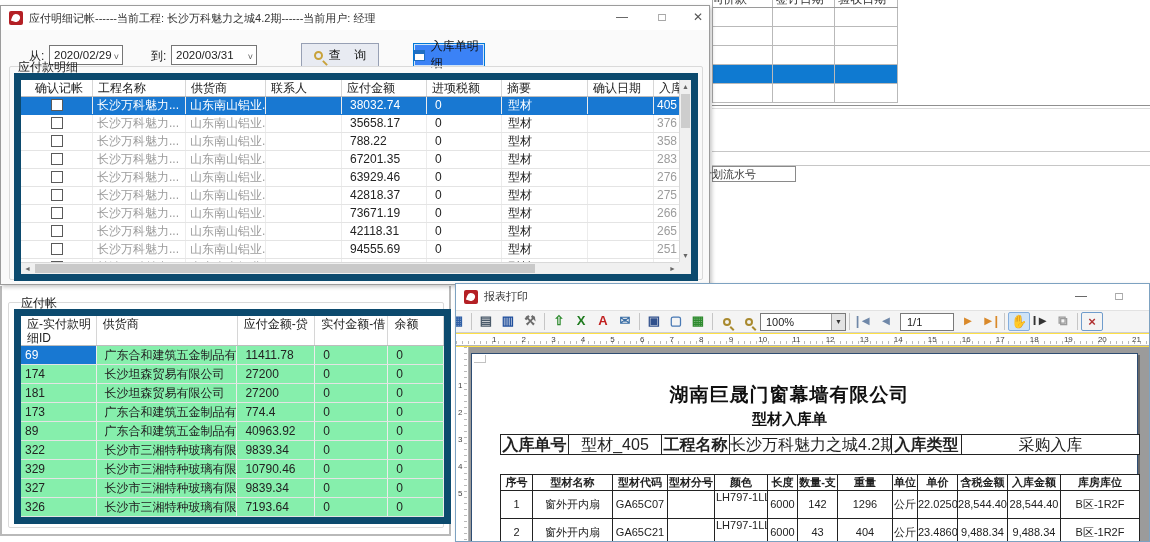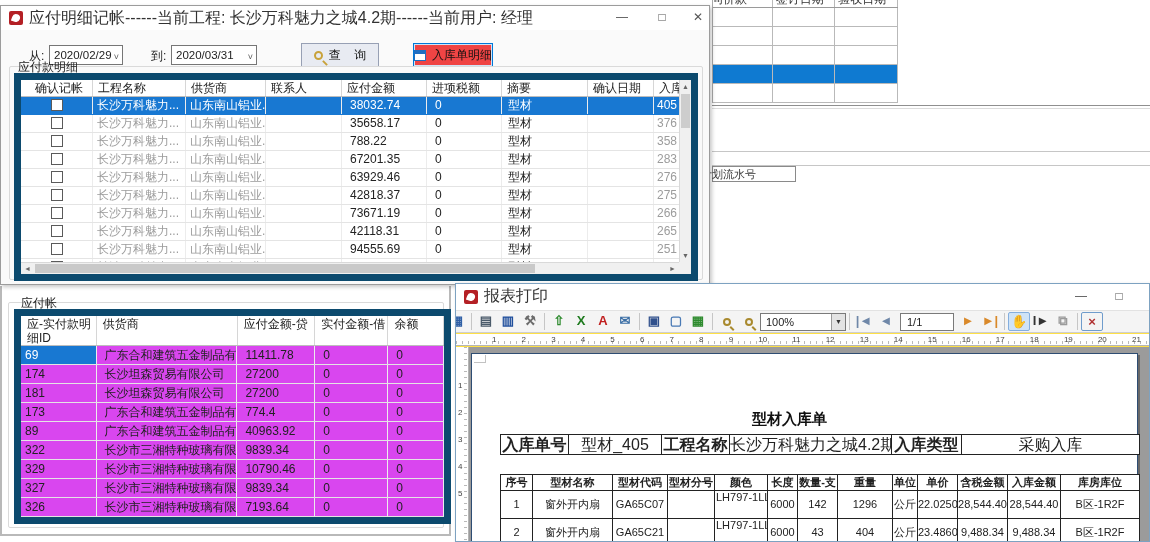--- a/index.html
+++ b/index.html
@@ -19,32 +19,32 @@
   .planbox{position:absolute;left:712px;top:166px;width:84px;height:16px;border:1px solid #8a8a8a;font-size:11px;line-height:14px;text-indent:-12px;color:#333;z-index:1;background:#fff;white-space:nowrap;}
 
   
   .bgleft{position:absolute;left:0;top:286px;width:451px;height:250px;background:#fff;border-left:2px solid #b9b9b9;border-right:2px solid #b9b9b9;border-bottom:2px solid #b9b9b9;z-index:2;}
 
   
   .win{position:absolute;background:#fafafa;border:1px solid #9c9c9c;box-shadow:2px 2px 4px rgba(0,0,0,.22);}
   .titlebar{position:absolute;left:0;top:0;right:0;height:24px;background:#fff;}
   .appicon{position:absolute;left:8px;top:5px;width:14px;height:14px;background:#b42025;border-radius:2px;}
   .appicon::after{content:"";position:absolute;left:3px;top:3px;width:8px;height:8px;border-radius:50% 50% 50% 0;background:#fff;transform:rotate(20deg);}
-  .wtitle{position:absolute;left:28px;top:0;height:24px;line-height:24px;font-size:16px;color:#333;white-space:nowrap;}
+  .wtitle{position:absolute;left:28px;top:0;height:24px;line-height:24px;font-size:11px;color:#333;white-space:nowrap;}
   .wbtn{position:absolute;top:2px;width:26px;height:20px;text-align:center;line-height:19px;font-size:12px;color:#555;}
 
   
   #win1{left:0;top:5px;width:710px;height:280px;z-index:10;}
   .lbl{position:absolute;font-size:12px;color:#222;}
   .combo{position:absolute;height:20px;background:#fff;border:1px solid #767676;font-size:11.5px;line-height:18px;padding-left:4px;color:#222;}
   .combo .arr{position:absolute;right:3px;top:2px;font-size:9px;color:#555;}
   .btn{position:absolute;height:24px;display:flex;align-items:center;justify-content:center;gap:6px;font-size:12px;color:#111;}
   #btnq{left:300px;top:37px;width:78px;background:#e8ebf2;border:1px solid #97a0b4;}
   #btnq span{white-space:pre;}
-  #btni{left:412px;top:37px;width:80px;background:#ef4444;border:1px solid #0078d7;box-shadow:inset 0 0 0 1px #cfe4f7;}
+  #btni{left:412px;top:37px;width:72px;background:#3b82f6;border:1px solid #0078d7;box-shadow:inset 0 0 0 1px #cfe4f7;}
   .winicon{width:12px;height:11px;border:1px solid #1f6ec2;background:#fff;display:inline-block;position:relative;}
   .winicon::before{content:"";position:absolute;left:0;top:0;right:0;height:3px;background:#1f6ec2;}
   .mag{width:9px;height:9px;border:2px solid #c8a23a;border-radius:50%;display:inline-block;position:relative;}
   .mag::after{content:"";position:absolute;width:2px;height:6px;background:#c8a23a;left:8px;top:7px;transform:rotate(-45deg);}
   .groupbox{position:absolute;border:1px solid #dadada;border-radius:2px;}
   .grouplabel{position:absolute;font-size:12px;color:#222;background:transparent;padding:0 3px;z-index:3;}
 
   .grid{position:absolute;background:#fff;border:7px solid #0c4a6e;overflow:hidden;}
   #t1{left:13px;top:67px;width:684px;height:208px;}
   .t1head{display:flex;height:17px;border-bottom:1px solid #bdbdbd;width:672px;}
@@ -72,21 +72,21 @@
   .hscroll{position:absolute;left:0;right:12px;bottom:0;height:12px;background:#f0f0f0;border-top:1px solid #d9d9d9;}
   .hscroll .lt,.hscroll .rt{position:absolute;top:0;width:13px;height:11px;font-size:7px;color:#666;text-align:center;line-height:11px;}
   .hscroll .lt{left:0;} .hscroll .rt{right:0;}
   .hscroll .thumb{position:absolute;left:14px;top:1px;width:500px;height:9px;background:#c9c9c9;}
   .corner{position:absolute;right:0;bottom:0;width:12px;height:12px;background:#f0f0f0;}
 
   
   #t2{left:14px;top:309px;width:437px;height:215px;z-index:3;}
   .t2head{display:flex;height:30px;border-bottom:1px solid #bdbdbd;}
   .t2head>div{border-right:1px solid #d6d6d6;font-size:12px;line-height:14px;padding:1px 0 0 6px;word-break:break-all;overflow:hidden;}
-  .t2row{display:flex;height:19px;border-bottom:1px solid #e4e4e4;background:#d946ef;}
+  .t2row{display:flex;height:19px;border-bottom:1px solid #e4e4e4;background:#86efac;}
   .t2row>div{border-right:1px solid #ececec;font-size:12px;line-height:18px;white-space:nowrap;overflow:hidden;}
   .v1{width:82px;padding-left:4px;}
   .v2{width:153px;padding-left:8px;}
   .v3{width:84px;padding-left:8px;}
   .v4{width:79px;padding-left:8px;}
   .v5{width:60px;padding-left:8px;}
   .idsel{background:#1878d2;color:#fff;}
 
   
   #rwin{left:455px;top:283px;width:695px;height:259px;z-index:30;background:#fde047;border:1px solid #7da2c1;}
@@ -494,20 +494,21 @@
     <div class="rbody">
       <div class="vruler" id="vruler">
           <span style="top: 34px;">1</span>
           <span style="top: 61px;">2</span>
           <span style="top: 88px;">3</span>
           <span style="top: 115px;">4</span>
           <span style="top: 142px;">5</span>
         </div>
       <div class="page">
         <div class="notch"></div>
+        <div class="company">湖南巨晟门窗幕墙有限公司</div>
         <div class="doctitle">型材入库单</div>
         <div class="rtable" id="infotable">
             <div class="irow">
               <div class="i1 lab">入库单号</div>
               <div class="i2">型材_405</div>
               <div class="i3 lab">工程名称</div>
               <div class="i4">长沙万科魅力之城4.2期</div>
               <div class="i5 lab">入库类型</div>
               <div class="i6">采购入库</div>
             </div>

